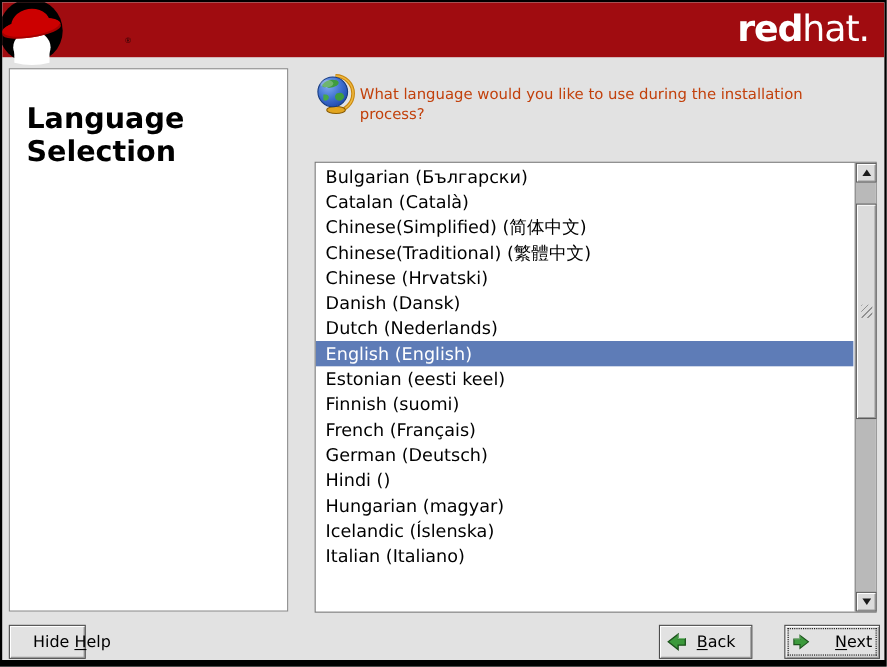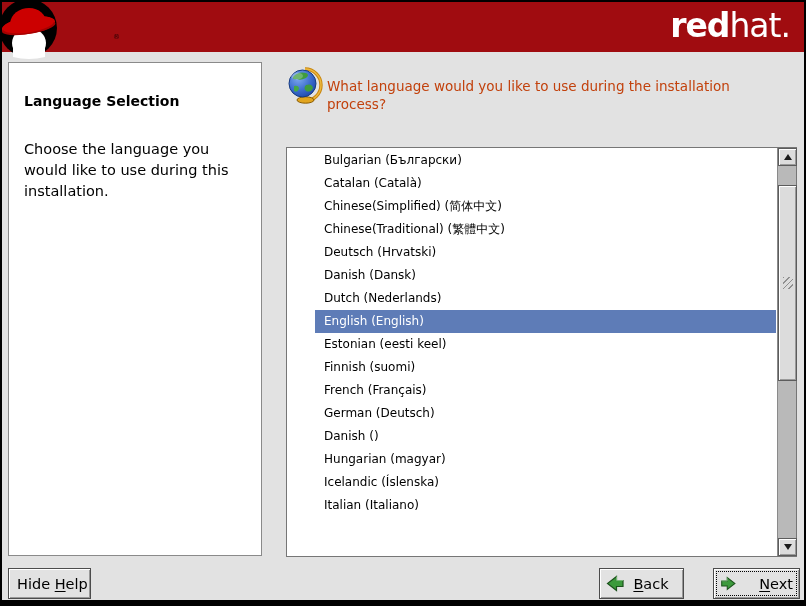--- a/index.html
+++ b/index.html
@@ -25,39 +25,39 @@
   .brand .b{font-weight:bold;}
   .brand .l{font-weight:normal;}
   .shadowman{position:absolute;left:-3px;top:-3px;z-index:3;}
   .regmark{position:absolute;left:111px;top:31px;font-size:7px;color:#2a0304;z-index:4;}
 
   
   .help-panel{
     position:absolute;left:6px;top:60px;width:254px;height:494px;
     background:#fff;border:1px solid #8a8a8a;padding:30px 14px 0 15px;
   }
-  .help-title{font-size:14px;font-weight:bold;color:#000;margin:0 0 30px 0;letter-spacing:0px;}
+  .help-title{font-size:26px;font-weight:bold;color:#000;margin:0 0 30px 0;letter-spacing:0px;}
   .help-body{font-size:14.5px;color:#000;line-height:21px;}
 
   
   .globe{position:absolute;left:284px;top:65px;}
   .question{
     position:absolute;left:325px;top:76px;width:415px;
     font-size:13.5px;line-height:17.5px;color:#c2410c;
   }
 
   
   .listbox{
     position:absolute;left:284px;top:145px;width:511px;height:410px;
     background:#fff;border:1px solid #767676;
   }
   .rows{position:absolute;left:0;top:1px;right:20px;bottom:0;overflow:hidden;}
   .list-row{
-    height:23px;line-height:23px;font-size:12px;color:#000;
-    padding-left:9px;white-space:nowrap;overflow:hidden;margin-left:28px;
+    height:23px;line-height:23px;font-size:16px;color:#000;
+    padding-left:9px;white-space:nowrap;overflow:hidden;
   }
   .list-row.selected{background:#5E7CB7;color:#fff;}
 
   
   .vscroll{
     position:absolute;top:0;right:0;width:19px;height:408px;
     background:#b9b9b9;border-left:1px solid #8a8a8a;
   }
   .sb-btn{
     position:absolute;left:0;width:19px;height:18px;background:#DCDCDC;
@@ -80,21 +80,21 @@
   
   .btn{
     position:absolute;top:566px;height:31px;
     background:#E2E2E2;border:1px solid #4c4c4c;
     box-shadow:inset 1px 1px 0 #ffffff, inset -1px -1px 0 #989898;
     display:flex;align-items:center;font-size:14.5px;color:#000;
     padding:0 6px;cursor:default;
   }
   .btn .key{text-decoration:underline;text-underline-offset:2px;}
   .btn .lbl{white-space:pre;}
-  .btn-hidehelp{left:6px;width:83px;gap:2px;text-align:center;}
+  .btn-hidehelp{left:6px;width:70px;gap:15px;text-align:center;}
   .btn-release{left:116px;width:123px;gap:2px;}
   .btn-back{left:597px;width:85px;}
   .btn-next{left:711px;width:87px;outline:1px dotted #000;outline-offset:-4px;gap:23px;}
   .btn-back .lbl-wrap,.btn-next .lbl-wrap{flex:1;text-align:center;}
 </style>
 </head>
 <body>
 
 <div class="window">
   <div class="inner">
@@ -113,21 +113,20 @@
         <path d="M11 24 A18 15 0 0 1 47 24 L47 27 L11 27 Z" fill="#CC0000"></path>
         <ellipse cx="29" cy="26.5" rx="27" ry="8.5" fill="#CC0000"></ellipse>
         <ellipse cx="29" cy="28.5" rx="27" ry="6.5" fill="#A50000"></ellipse>
         <ellipse cx="29" cy="26" rx="26" ry="7.5" fill="#CC0000"></ellipse>
       </g>
     </svg>
     <span class="regmark">®</span>
 
     <div class="help-panel">
       <div class="help-title">Language Selection</div>
-      <div class="help-body">Choose the language you would like to use during this installation.</div>
     </div>
 
     <svg class="globe" width="37" height="37" viewBox="0 0 37 37">
       <defs>
         <radialGradient id="gb" cx="35%" cy="30%" r="80%">
           <stop offset="0%" stop-color="#7FAAEE"></stop>
           <stop offset="55%" stop-color="#3E6FD0"></stop>
           <stop offset="100%" stop-color="#1B44A8"></stop>
         </radialGradient>
       </defs>
@@ -141,29 +140,29 @@
       <ellipse cx="11" cy="9" rx="6" ry="3.5" fill="#fff" opacity="0.25"></ellipse>
     </svg>
     <div class="question">What language would you like to use during the installation process?</div>
 
     <div class="listbox">
       <div class="rows">
           <div class="list-row">Bulgarian (Български)</div>
           <div class="list-row">Catalan (Català)</div>
           <div class="list-row">Chinese(Simplified) (简体中文)</div>
           <div class="list-row">Chinese(Traditional) (繁體中文)</div>
-          <div class="list-row">Deutsch (Hrvatski)</div>
+          <div class="list-row">Chinese (Hrvatski)</div>
           <div class="list-row">Danish (Dansk)</div>
           <div class="list-row">Dutch (Nederlands)</div>
           <div class="list-row selected">English (English)</div>
           <div class="list-row">Estonian (eesti keel)</div>
           <div class="list-row">Finnish (suomi)</div>
           <div class="list-row">French (Français)</div>
           <div class="list-row">German (Deutsch)</div>
-          <div class="list-row">Danish ()</div>
+          <div class="list-row">Hindi ()</div>
           <div class="list-row">Hungarian (magyar)</div>
           <div class="list-row">Icelandic (Íslenska)</div>
           <div class="list-row">Italian (Italiano)</div>
         </div>
       <div class="vscroll">
         <div class="sb-btn sb-up">
             <span class="tri-up"></span>
           </div>
         <div class="sb-thumb"></div>
         <div class="sb-btn sb-down">

